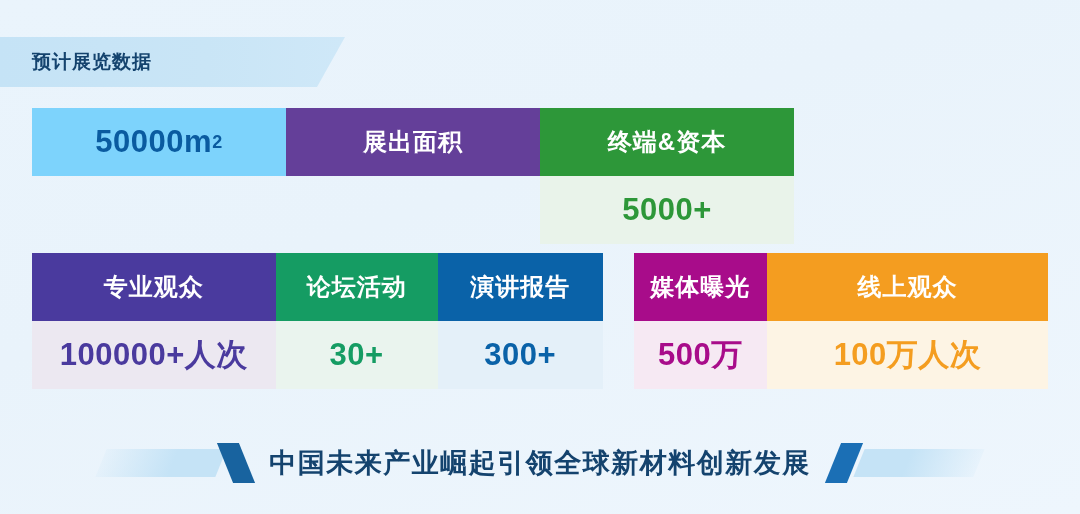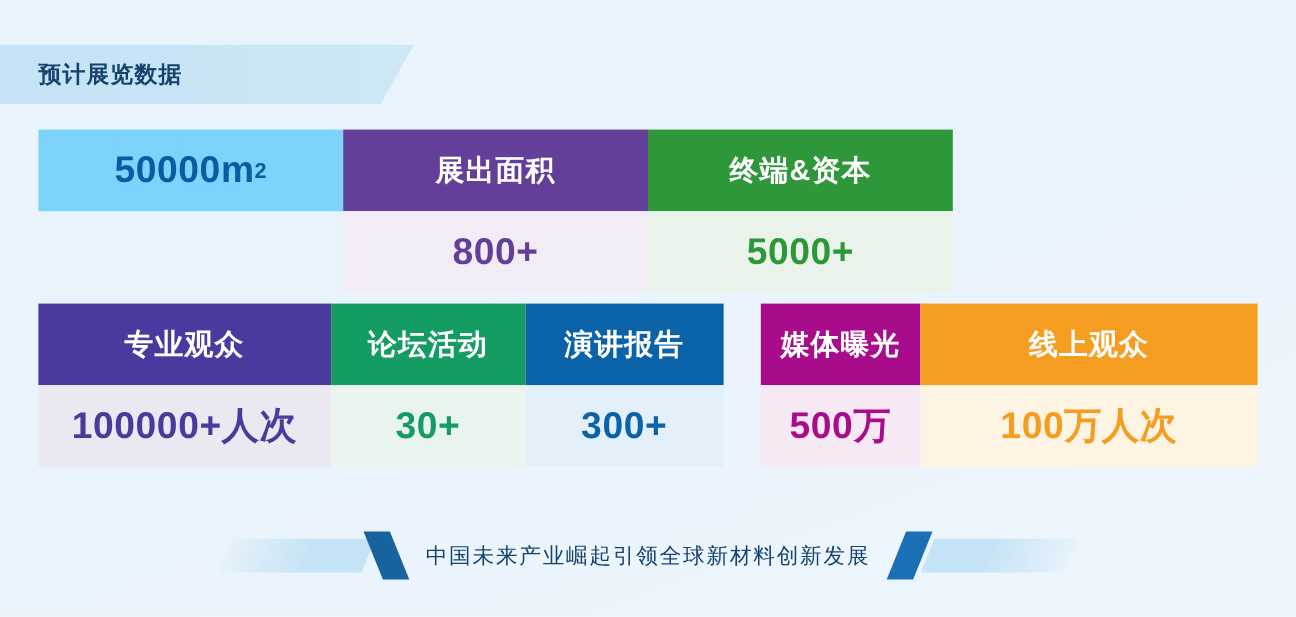--- a/index.html
+++ b/index.html
@@ -109,22 +109,22 @@
     background: #1b6fb5;
     transform: skewX(-22deg);
     margin: 0 4px;
   }
   .ribbon-slash.left-slash {
     background: #18639f;
     transform: skewX(22deg);
   }
   .footer-text {
     color: #14436e;
-    font-size: 18px;
-    font-weight: normal;
+    font-size: 27px;
+    font-weight: bold;
     letter-spacing: 1.5px;
     white-space: nowrap;
     padding: 0 18px;
   }
 </style>
 </head>
 <body>
 
 <div class="header-banner">
   <span class="header-title">预计展览数据</span>
@@ -133,21 +133,20 @@
 <div class="stats-table">
   <div class="stat-block">
       <div class="stat-col" style="width: 254px;">
         <div class="stat-value" style="background: #7dd3fc; color: rgb(10, 91, 160);">
           <span>50000m</span>
           <sup>2</sup>
         </div>
       </div>
       <div class="stat-col" style="width: 254px;">
         <div class="stat-head" style="background: rgb(100, 63, 153);">展出面积</div>
-        <div class="stat-value" style="background: rgb(241, 236, 245); color: rgb(100, 63, 153);">800+</div>
       </div>
       <div class="stat-col" style="width: 254px;">
         <div class="stat-head" style="background: rgb(45, 151, 57);">终端&amp;资本</div>
         <div class="stat-value" style="background: rgb(233, 243, 234); color: rgb(45, 151, 57);">5000+</div>
       </div>
     </div>
   <div class="stat-block block-gap">
       <div class="stat-col" style="width: 254px;">
         <div class="stat-head" style="background: rgb(74, 58, 158);">专业观众</div>
         <div class="stat-value" style="background: rgb(236, 232, 241); color: rgb(74, 58, 158);">100000+人次</div>

